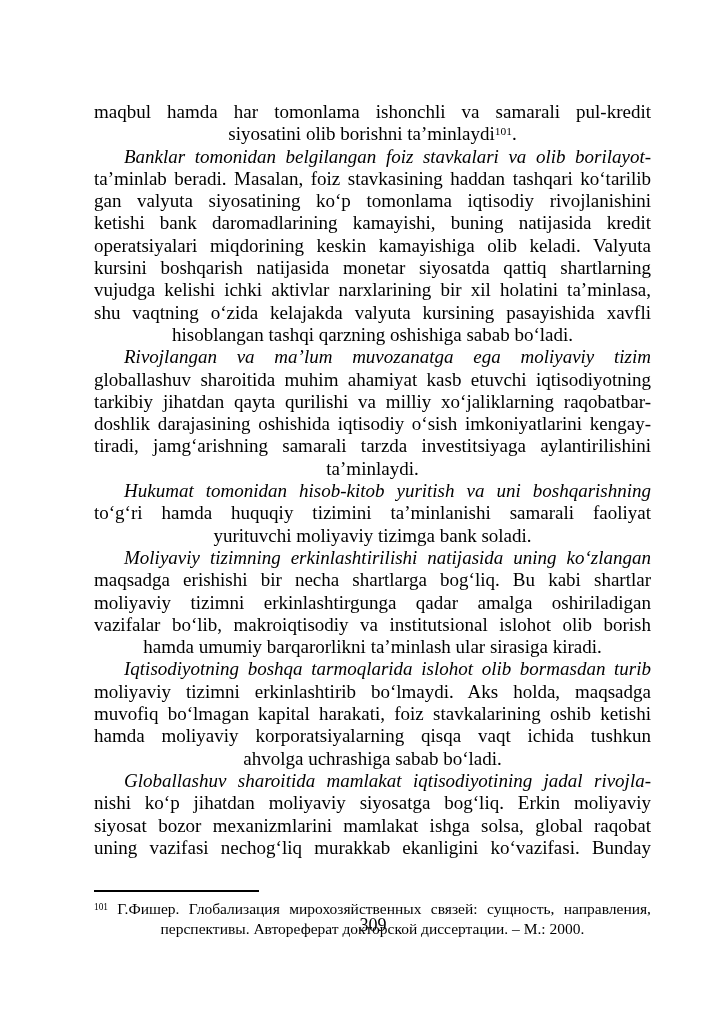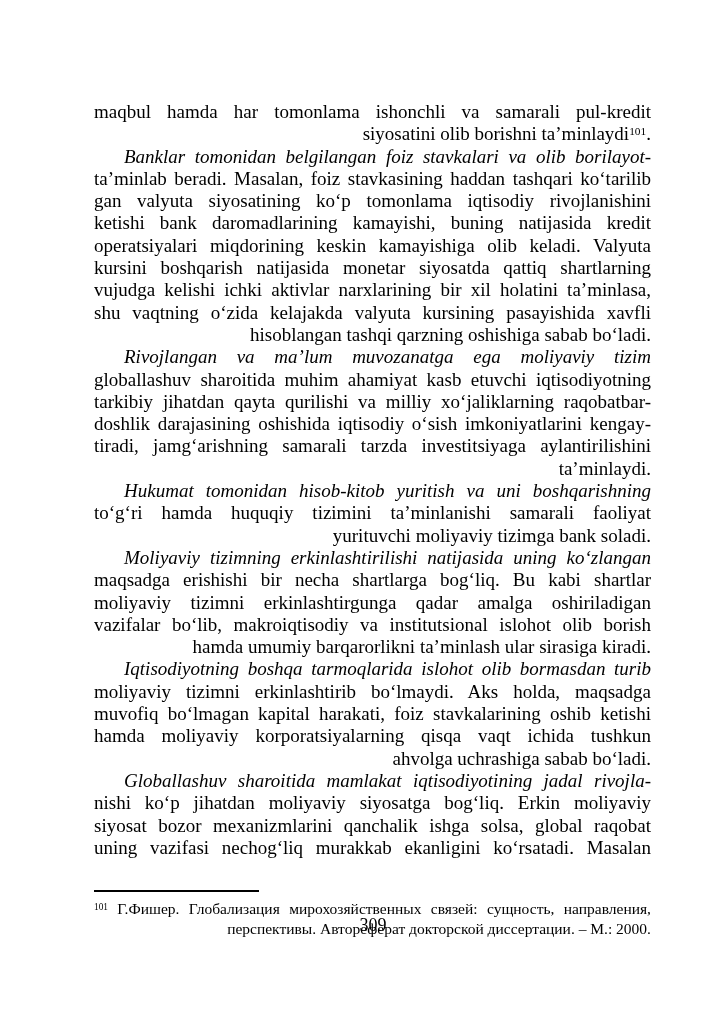--- a/index.html
+++ b/index.html
@@ -21,21 +21,21 @@
     position: absolute;
     left: 83px;
     top: 101px;
     width: 557px;
     font-size: 19px;
     line-height: 22.3px;
   }
   .paragraph { margin: 0; }
   .line {
     white-space: nowrap;
-    text-align: right;
+    text-align: center;
   }
   .line.justified {
     text-align: justify;
     text-align-last: justify;
   }
   .paragraph.indent .line:first-child {
     text-indent: 30px;
     font-style: italic;
   }
   sup {
@@ -113,22 +113,22 @@
       <div class="paragraph indent">
         <div class="line justified">Iqtisodiyotning boshqa tarmoqlarida islohot olib bormasdan turib</div>
         <div class="line justified">moliyaviy tizimni erkinlashtirib bo‘lmaydi. Aks holda, maqsadga</div>
         <div class="line justified">muvofiq bo‘lmagan kapital harakati, foiz stavkalarining oshib ketishi</div>
         <div class="line justified">hamda moliyaviy korporatsiyalarning qisqa vaqt ichida tushkun</div>
         <div class="line">ahvolga uchrashiga sabab bo‘ladi.</div>
       </div>
       <div class="paragraph indent">
         <div class="line justified">Globallashuv sharoitida mamlakat iqtisodiyotining jadal rivojla-</div>
         <div class="line justified">nishi ko‘p jihatdan moliyaviy siyosatga bog‘liq. Erkin moliyaviy</div>
-        <div class="line justified">siyosat bozor mexanizmlarini qanchalik ishga solsa, global raqobat</div>
-        <div class="line justified">uning vazifasi nechog‘liq murakkab ekanligini ko‘rsatadi. Masalan</div>
+        <div class="line justified">siyosat bozor mexanizmlarini mamlakat ishga solsa, global raqobat</div>
+        <div class="line justified">uning vazifasi nechog‘liq murakkab ekanligini ko‘vazifasi. Bunday</div>
       </div>
     </div>
   <div class="footnote">
     <div class="footnote-rule"></div>
     <div id="footnote-lines">
         <div class="line justified"><sup>101</sup> Г.Фишер. Глобализация мирохозяйственных связей: сущность, направления,</div>
         <div class="line">перспективы. Автореферат докторской диссертации. – М.: 2000.</div>
       </div>
   </div>
   <div class="page-number">309</div>

